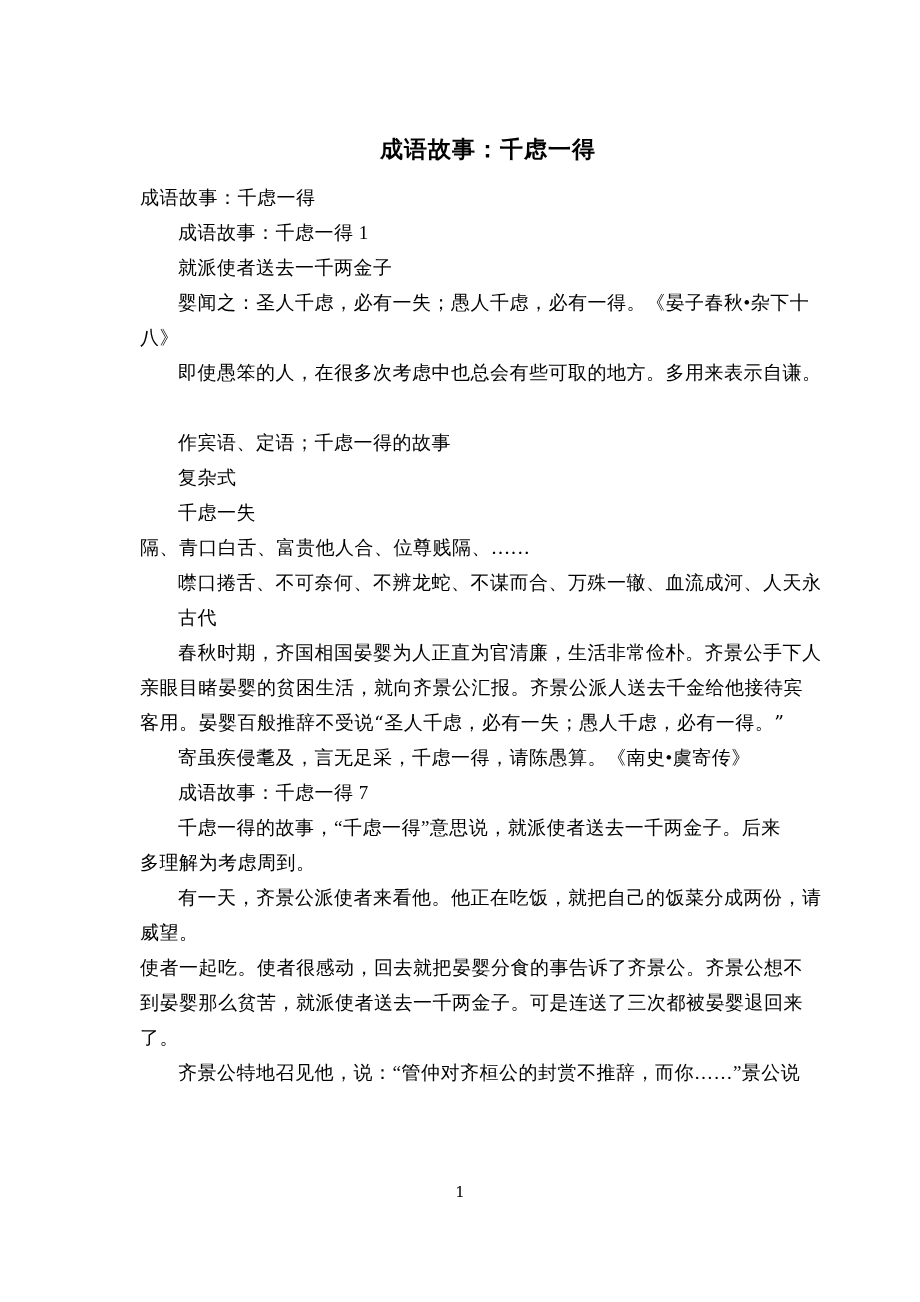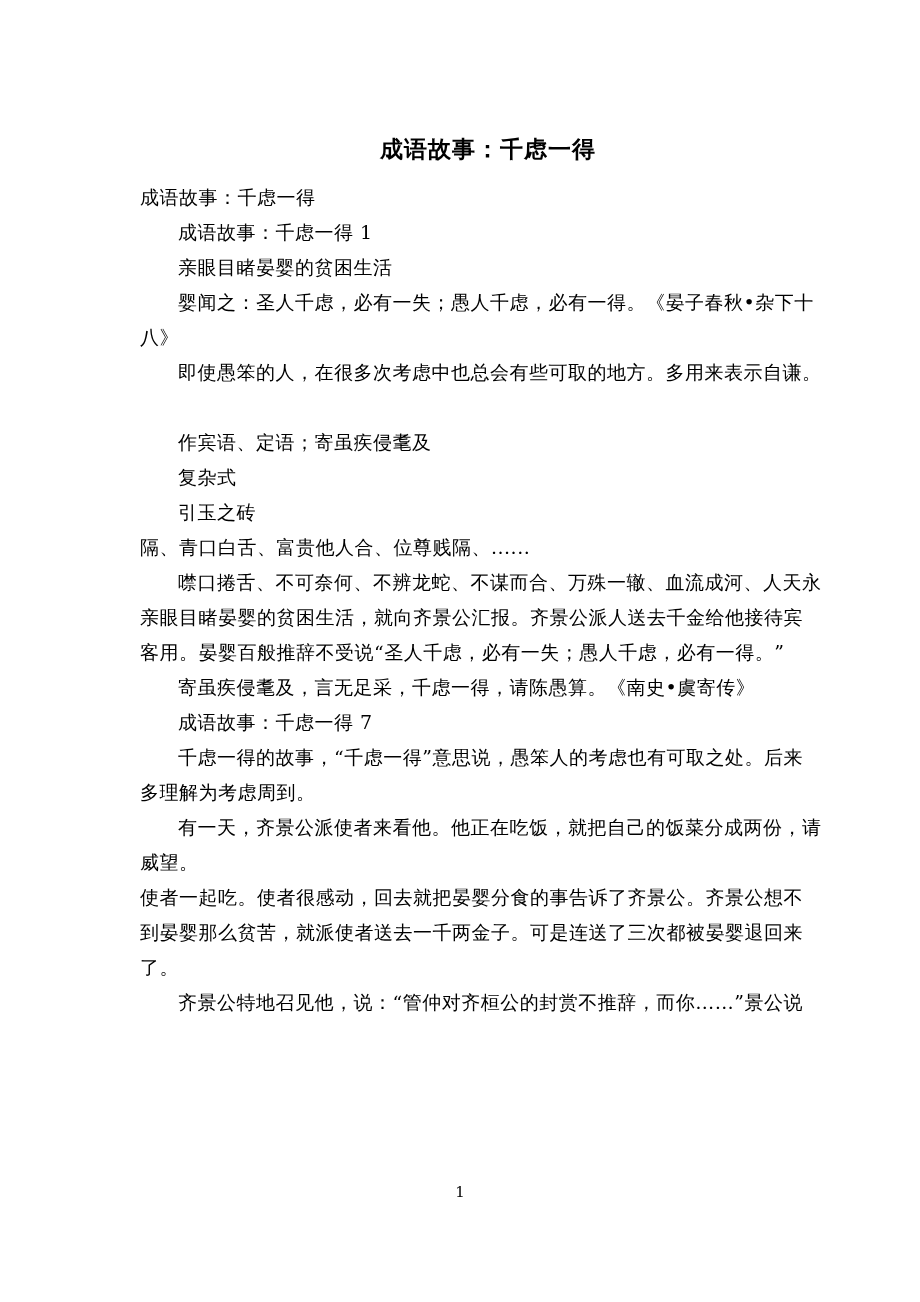--- a/index.html
+++ b/index.html
@@ -37,54 +37,57 @@
   }
   .line {
     font-size: 19px;
     line-height: 35px;
     height: 35px;
     white-space: nowrap;
     letter-spacing: 0.5px;
   }
   .line.indent {
     text-indent: 2em;
+    font-family: Liberation Serif, serif;
   }
   .page-number {
     position: absolute;
     top: 1182px;
     left: 0;
     width: 920px;
     text-align: center;
     font-size: 15px;
     line-height: 20px;
   }
 </style>
 </head>
 <body>
 
 <div class="page">
   <h1 class="title">成语故事：千虑一得</h1>
   <div class="body-lines" id="lines">
       <div class="line">成语故事：千虑一得</div>
       <div class="line indent">成语故事：千虑一得 1</div>
-      <div class="line indent">亲眼目睹晏婴的贫困生活</div>
+      <div class="line indent">就派使者送去一千两金子</div>
       <div class="line indent">婴闻之：圣人千虑，必有一失；愚人千虑，必有一得。《晏子春秋•杂下十</div>
       <div class="line">八》</div>
       <div class="line indent">即使愚笨的人，在很多次考虑中也总会有些可取的地方。多用来表示自谦。</div>
       <div class="line">&nbsp;</div>
-      <div class="line indent">作宾语、定语；寄虽疾侵耄及</div>
+      <div class="line indent">作宾语、定语；千虑一得的故事</div>
       <div class="line indent">复杂式</div>
-      <div class="line indent">引玉之砖</div>
+      <div class="line indent">千虑一失</div>
       <div class="line">隔、青口白舌、富贵他人合、位尊贱隔、......</div>
       <div class="line indent">噤口捲舌、不可奈何、不辨龙蛇、不谋而合、万殊一辙、血流成河、人天永</div>
+      <div class="line indent">古代</div>
+      <div class="line indent">春秋时期，齐国相国晏婴为人正直为官清廉，生活非常俭朴。齐景公手下人</div>
       <div class="line">亲眼目睹晏婴的贫困生活，就向齐景公汇报。齐景公派人送去千金给他接待宾</div>
       <div class="line">客用。晏婴百般推辞不受说“圣人千虑，必有一失；愚人千虑，必有一得。”</div>
       <div class="line indent">寄虽疾侵耄及，言无足采，千虑一得，请陈愚算。《南史•虞寄传》</div>
       <div class="line indent">成语故事：千虑一得 7</div>
-      <div class="line indent">千虑一得的故事，“千虑一得”意思说，愚笨人的考虑也有可取之处。后来</div>
+      <div class="line indent">千虑一得的故事，“千虑一得”意思说，就派使者送去一千两金子。后来</div>
       <div class="line">多理解为考虑周到。</div>
       <div class="line indent">有一天，齐景公派使者来看他。他正在吃饭，就把自己的饭菜分成两份，请</div>
       <div class="line">威望。</div>
       <div class="line">使者一起吃。使者很感动，回去就把晏婴分食的事告诉了齐景公。齐景公想不</div>
       <div class="line">到晏婴那么贫苦，就派使者送去一千两金子。可是连送了三次都被晏婴退回来</div>
       <div class="line">了。</div>
       <div class="line indent">齐景公特地召见他，说：“管仲对齐桓公的封赏不推辞，而你……”景公说</div>
     </div>
   <div class="page-number">1</div>
 </div>

